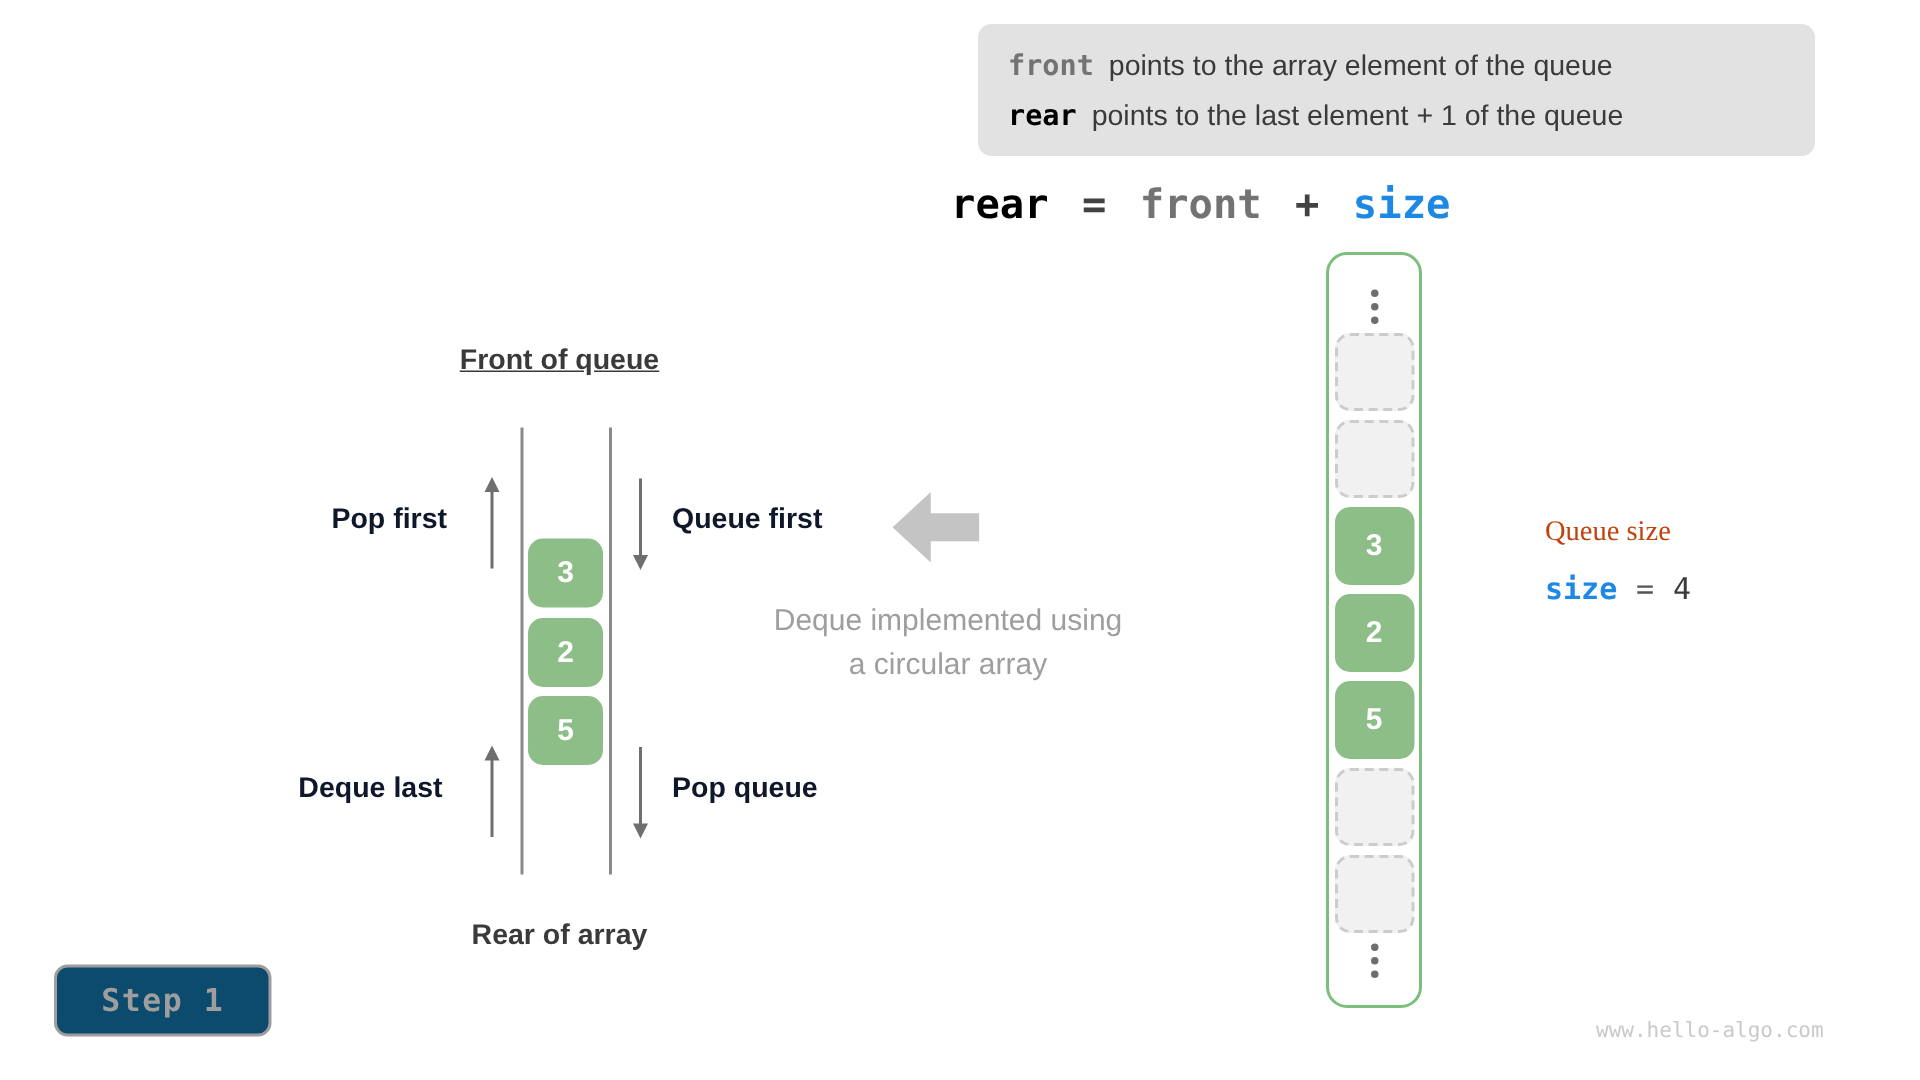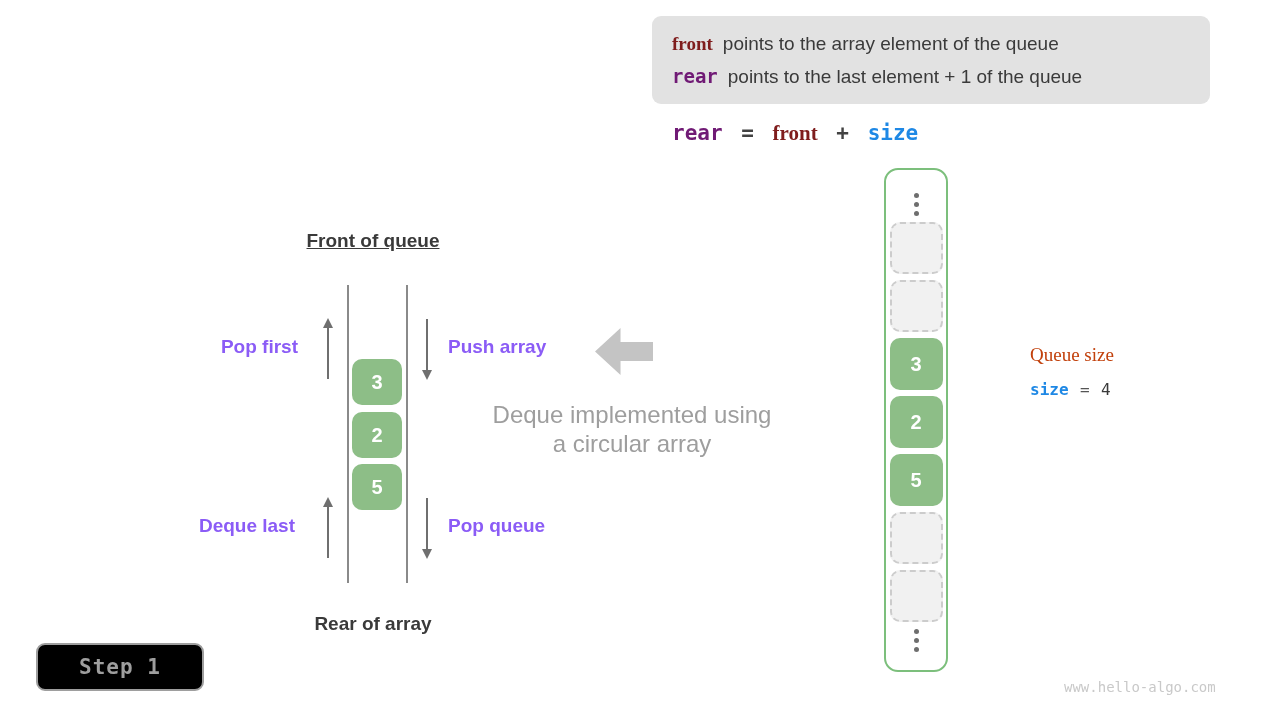--- a/index.html
+++ b/index.html
@@ -1,47 +1,47 @@
 <!DOCTYPE html>
 <html><head>
 <meta charset="utf-8">
 <style>
   html,body{margin:0;padding:0;background:#ffffff;}
   #stage{
     position:relative;width:1280px;height:720px;background:#ffffff;overflow:hidden;
     font-family:"Liberation Sans", sans-serif;color:#3a3a3a;
   }
   .mono{font-family:"DejaVu Sans Mono", monospace;font-weight:bold;}
-  .c-orange{color:#7f1d1d;font-family:Liberation Serif, serif;}
-  .c-teal{color:#701a75;}
+  .c-orange{color:#737373;}
+  .c-teal{color:#000000;}
   .c-blue{color:#1e88e5;}
   .c-dark{color:#424242;}
 
   
   .info-box{
     position:absolute;left:652px;top:16px;width:558px;height:88px;
     background:#e2e2e2;border-radius:9px;box-sizing:border-box;
     padding:12px 0 0 20px;
   }
   .info-line{font-size:19px;line-height:32px;white-space:nowrap;}
   .info-line .mono{font-size:19px;margin-right:10px;}
 
   
   .equation{
-    position:absolute;left:672px;top:121px;font-size:21px;white-space:nowrap;
+    position:absolute;left:634px;top:121px;font-size:27px;white-space:nowrap;
   }
   .equation span{margin-right:6px;}
 
   
   .heading{
     position:absolute;width:240px;text-align:center;
     font-size:19px;font-weight:bold;color:#3a3a3a;
   }
   .side-label{
-    position:absolute;font-size:19px;font-weight:bold;color:#8b5cf6;white-space:nowrap;
+    position:absolute;font-size:19px;font-weight:bold;color:#0f172a;white-space:nowrap;
   }
   .side-label.right-align{text-align:right;}
   .channel-line{
     position:absolute;width:2px;height:298px;background:#8a8a8a;top:285px;
   }
   .dq-cell{
     position:absolute;left:352px;width:50px;height:46px;border-radius:10px;
     background:#8dbe87;color:#ffffff;font-size:20px;font-weight:bold;
     display:flex;align-items:center;justify-content:center;
   }
@@ -57,21 +57,21 @@
 
   
   .block-arrow{
     position:absolute;left:595px;top:328px;width:58px;height:47px;background:#c4c4c4;
     -webkit-clip-path:polygon(0% 50%,44% 0%,44% 30%,100% 30%,100% 70%,44% 70%,44% 100%);
     clip-path:polygon(0% 50%,44% 0%,44% 30%,100% 30%,100% 70%,44% 70%,44% 100%);
   }
 
   .caption{
     position:absolute;left:482px;top:400px;width:300px;text-align:center;
-    font-size:24px;line-height:29px;color:#9e9e9e;
+    font-size:20px;line-height:29px;color:#9e9e9e;
   }
 
   
   .array-box{
     position:absolute;left:884px;top:168px;width:64px;height:504px;box-sizing:border-box;
     border:2px solid #7cbf7c;border-radius:14px;background:#ffffff;
     display:flex;flex-direction:column;align-items:center;gap:6px;padding:22px 0;
   }
   .arr-cell{
     width:53px;height:52px;border-radius:10px;box-sizing:border-box;flex:none;
@@ -89,29 +89,29 @@
     position:absolute;width:180px;text-align:right;white-space:nowrap;
     font-size:19px;
   }
   .pointer-row .ptr-arrow{
     font-family:"DejaVu Sans", sans-serif;color:#616161;font-size:14px;
     margin-left:8px;vertical-align:1px;
   }
 
   
   .qsize-title{position:absolute;left:1030px;top:344px;font-size:19px;color:#c2410c;font-family:Liberation Serif, serif;}
-  .qsize-expr{position:absolute;left:1030px;top:380px;font-size:16px;white-space:nowrap;}
+  .qsize-expr{position:absolute;left:1030px;top:380px;font-size:20px;white-space:nowrap;}
   .qsize-expr span{margin-right:7px;}
   .qsize-expr .val{font-family:"DejaVu Sans Mono", monospace;color:#3a3a3a;}
   .qsize-expr .eq{font-family:"DejaVu Sans Mono", monospace;color:#555555;}
 
   
   .step-badge{
-    position:absolute;left:36px;top:643px;width:168px;height:48px;box-sizing:border-box;
-    border:2px solid #9e9e9e;border-radius:9px;background:#000000;
+    position:absolute;left:36px;top:643px;width:145px;height:48px;box-sizing:border-box;
+    border:2px solid #9e9e9e;border-radius:9px;background:#0c4a6e;
     display:flex;align-items:center;justify-content:center;
     font-size:21px;color:#9e9e9e;letter-spacing:1px;
   }
 
   
   .watermark{
     position:absolute;left:1064px;top:679px;font-size:14px;color:#c9c9c9;
     font-family:"DejaVu Sans Mono", monospace;
   }
 </style>
@@ -141,21 +141,21 @@
   <div class="heading" style="left:253px;top:613px;">Rear of array</div>
 
   <div class="channel-line" style="left:347px;"></div>
   <div class="channel-line" style="left:406px;"></div>
 
   <div class="dq-cell" style="top:359px;">3</div>
   <div class="dq-cell" style="top:412px;">2</div>
   <div class="dq-cell" style="top:464px;">5</div>
 
   <div class="side-label right-align" style="left:150px;top:336px;width:148px;">Pop first</div>
-  <div class="side-label" style="left:448px;top:336px;">Push array</div>
+  <div class="side-label" style="left:448px;top:336px;">Queue first</div>
   <div class="side-label right-align" style="left:147px;top:515px;width:148px;">Deque last</div>
   <div class="side-label" style="left:448px;top:515px;">Pop queue</div>
 
   <div class="varrow up" style="left:327px;top:327px;height:52px;"></div>
   <div class="varrow down" style="left:426px;top:319px;height:52px;"></div>
   <div class="varrow up" style="left:327px;top:506px;height:52px;"></div>
   <div class="varrow down" style="left:426px;top:498px;height:52px;"></div>
 
   <div class="block-arrow"></div>
   <div class="caption">

